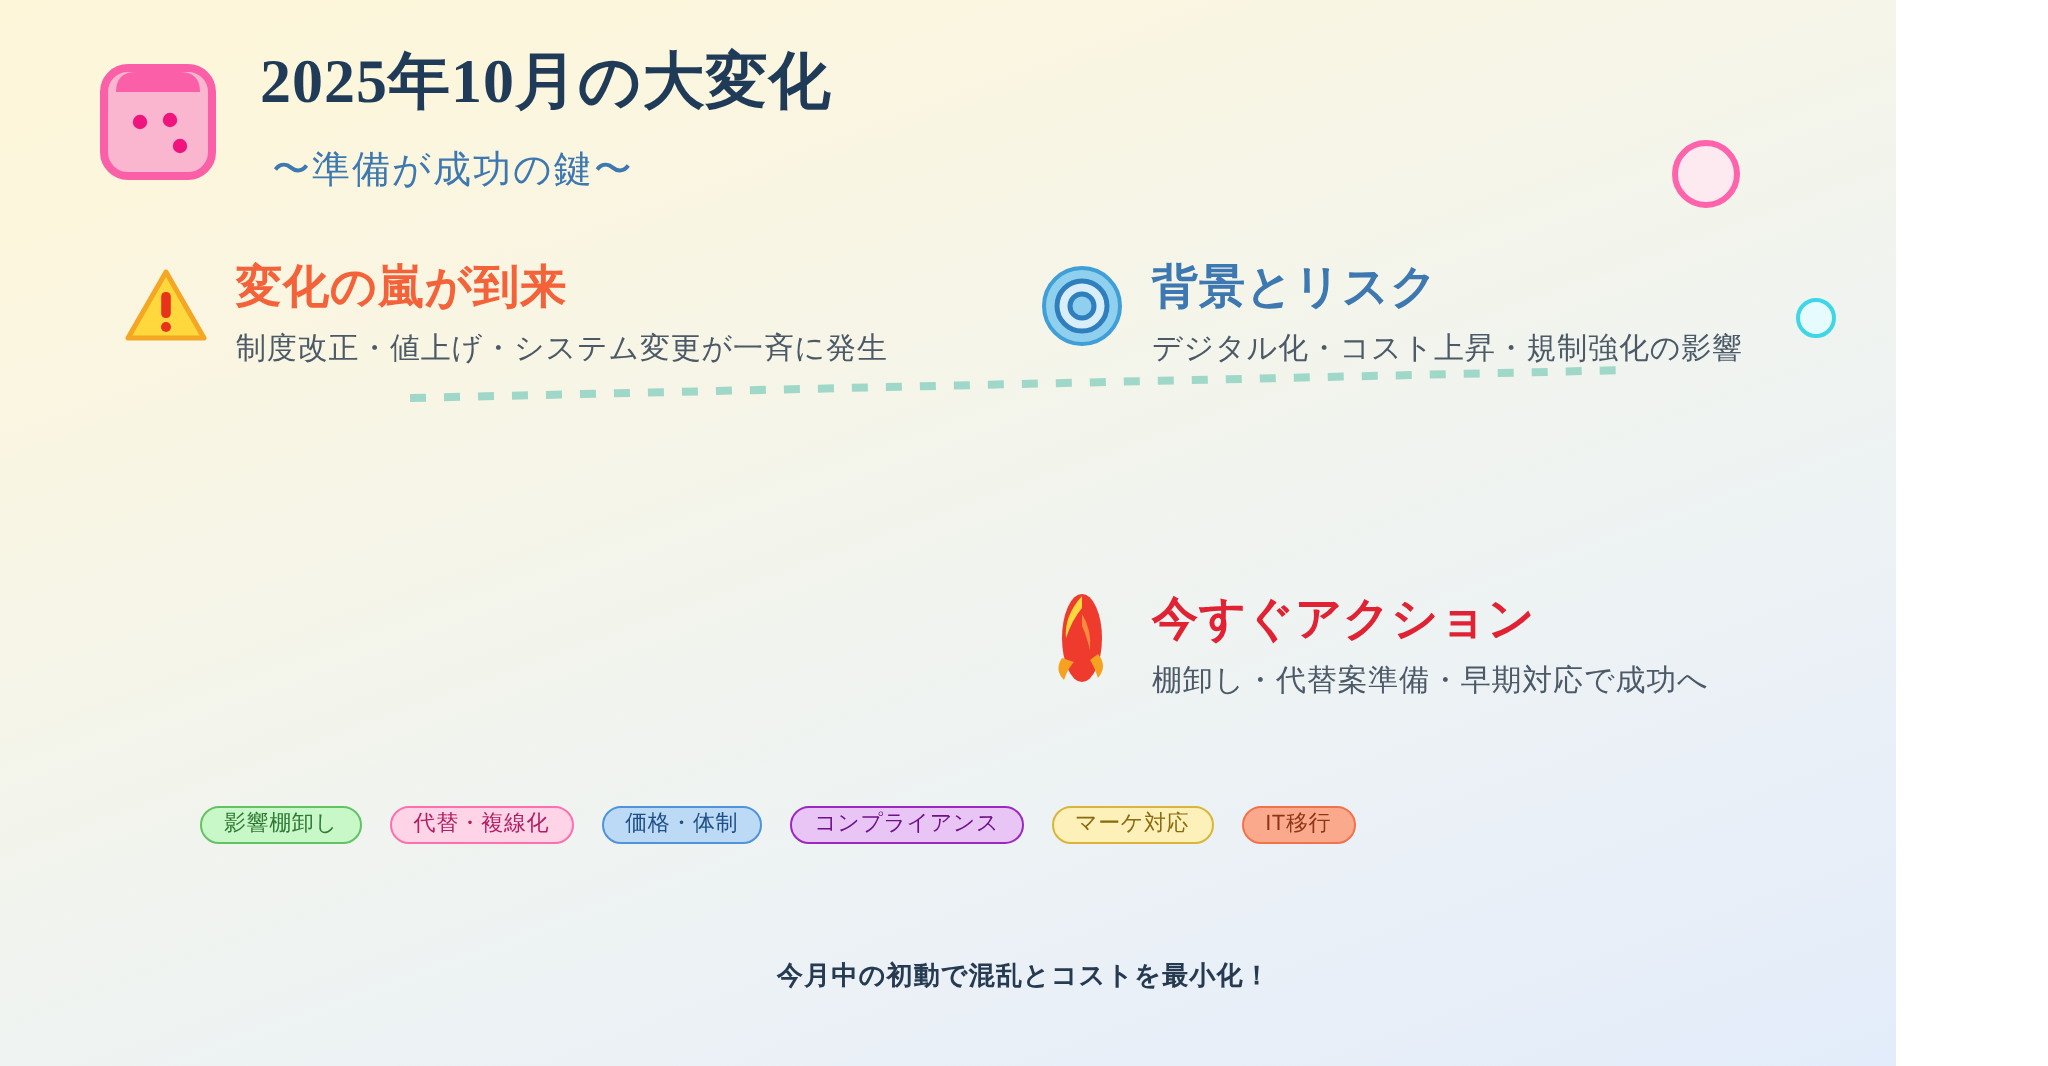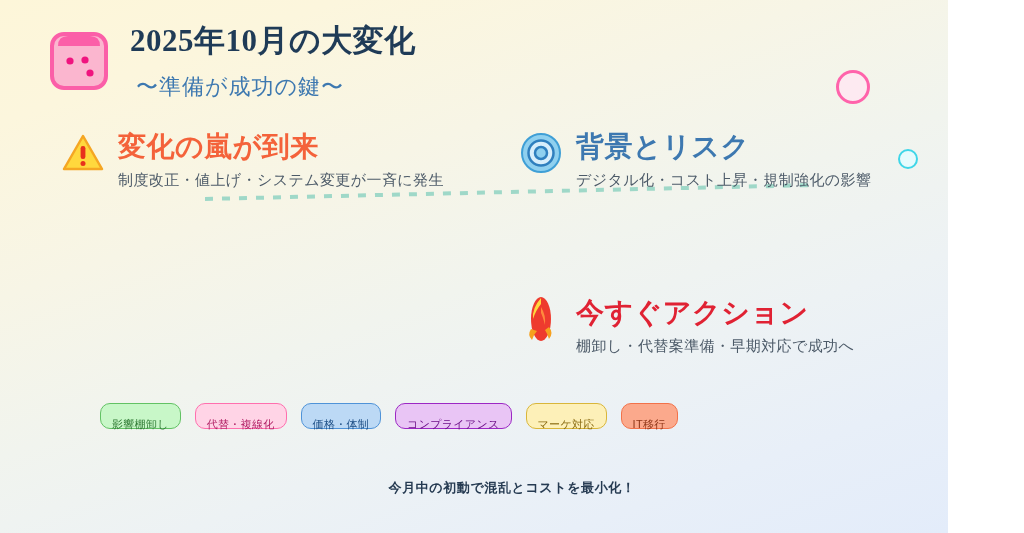--- a/index.html
+++ b/index.html
@@ -75,21 +75,21 @@
     font-family: "Liberation Serif", serif;
     font-weight: bold;
     font-size: 31px;
     color: #1f3b57;
     letter-spacing: 0.5px;
     line-height: 1.25;
     white-space: nowrap;
   }
   .subtitle {
     font-family: Liberation Sans, sans-serif;
-    font-size: 22px;
+    font-size: 19px;
     color: #3d78b0;
     margin-top: 11px;
     margin-left: 6px;
     letter-spacing: 1px;
     white-space: nowrap;
   }
 
   
   .divider {
     position: absolute;
@@ -113,21 +113,21 @@
     display: flex;
     align-items: center;
     justify-content: center;
   }
   .sec-body {
     margin-left: 12px;
   }
   .sec-head {
     font-family: "Liberation Serif", serif;
     font-weight: bold;
-    font-size: 28px;
+    font-size: 23px;
     line-height: 1.2;
     letter-spacing: 0.5px;
     white-space: nowrap;
   }
   .sec-desc {
     font-size: 15px;
     color: #4c5a68;
     margin-top: 7px;
     letter-spacing: 0.4px;
     white-space: nowrap;
@@ -150,21 +150,21 @@
     top: 403px;
     width: 660px;
     display: flex;
     align-items: center;
     gap: 14px;
   }
   .tag {
     box-sizing: border-box;
     height: 19px;
     line-height: 17px;
-    padding: 12px 11px;
+    padding: 0 11px;
     border-radius: 10px;
     font-size: 11px;
     letter-spacing: 0.3px;
     white-space: nowrap;
     text-align: center;
   }
   .tag-green  { background:#c8f7c8; border:1.5px solid #62c264; color:#2f7a34; }
   .tag-pink   { background:#ffd4e6; border:1.5px solid #ff6fae; color:#b01e63; }
   .tag-blue   { background:#bcd9f5; border:1.5px solid #4f93d8; color:#1d4f86; }
   .tag-purple { background:#e9c5f5; border:1.5px solid #9c28c4; color:#6d1188; }

